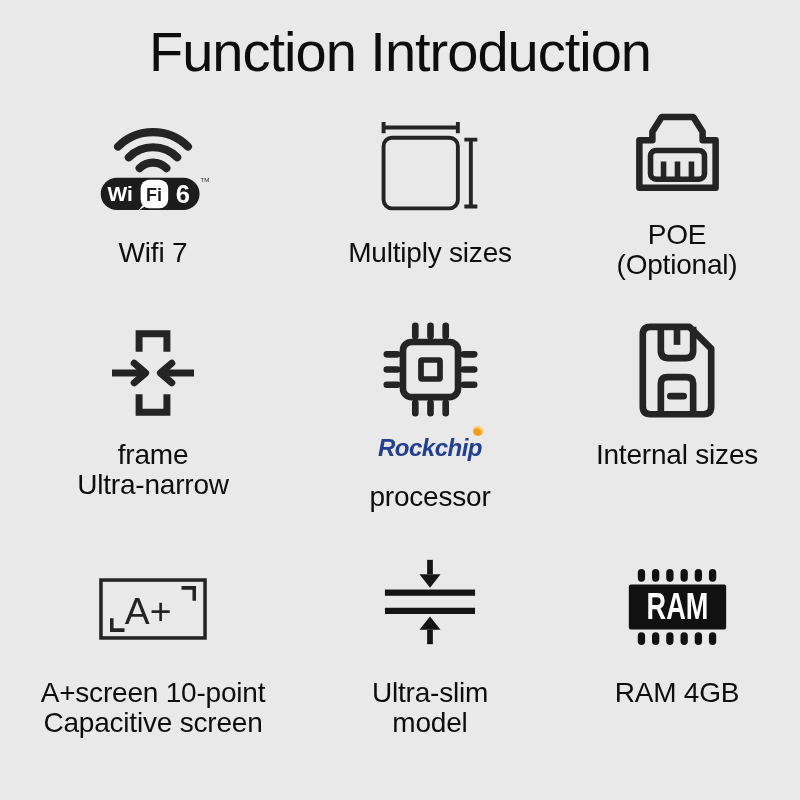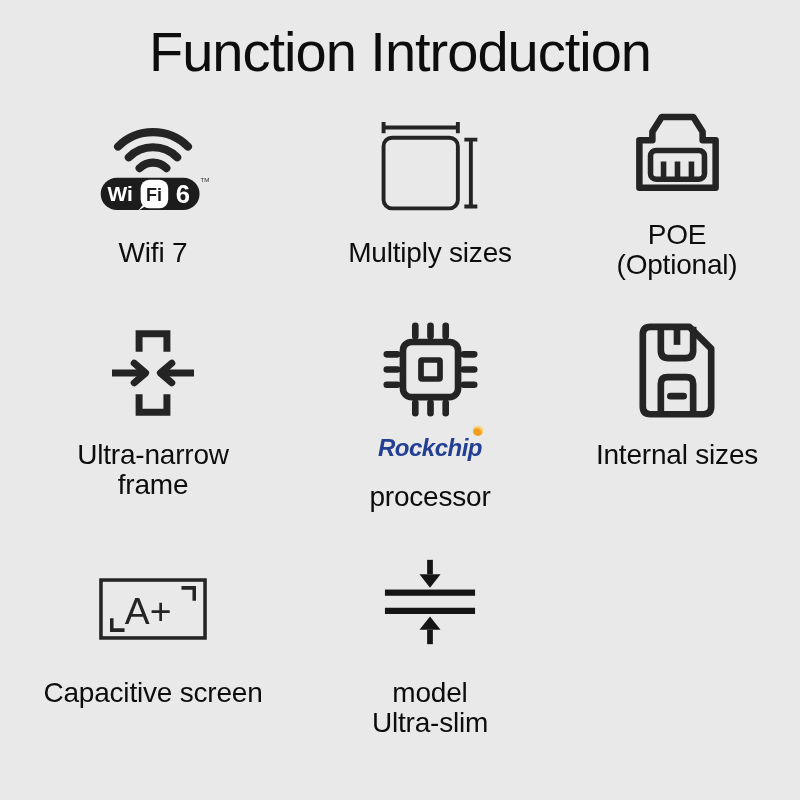--- a/index.html
+++ b/index.html
@@ -126,22 +126,22 @@
       <svg width="82" height="90" viewBox="0 0 100 110" fill="none" stroke="#242424" stroke-width="8.5">
         <path d="M33,29 V7 H67 V29"></path>
         <path d="M33,81 V103 H67 V81"></path>
         <path d="M1,55 H35" stroke-linecap="round"></path>
         <path d="M27,43 L41,55 L27,67" stroke-linejoin="round" stroke-linecap="round"></path>
         <path d="M99,55 H65" stroke-linecap="round"></path>
         <path d="M73,43 L59,55 L73,67" stroke-linejoin="round" stroke-linecap="round"></path>
       </svg>
     </div>
     <div class="label">
+      <div>frame</div>
       <div>Ultra-narrow</div>
-      <div>frame</div>
     </div>
   </div>
 
   <div class="cell r2 cell-rockchip">
     <div class="icon-box">
       <svg width="95" height="95" viewBox="0 0 100 100" fill="none" stroke="#242424">
         <rect x="21" y="21" width="58" height="58" rx="9" stroke-width="7"></rect>
         <rect x="40" y="40" width="20" height="20" rx="1" stroke-width="6"></rect>
         <g stroke-width="7" stroke-linecap="round">
           <path d="M34,4 V15 M50,4 V15 M66,4 V15"></path>
@@ -178,37 +178,64 @@
   <div class="cell r3">
     <div class="icon-box">
       <svg class="icon-aplus" width="108" height="62" viewBox="0 0 110 63" fill="none" stroke="#242424">
         <rect x="2" y="2" width="106" height="59" stroke-width="3.6"></rect>
         <text x="50" y="47" font-size="38" fill="#242424" stroke="none" text-anchor="middle" font-family="Liberation Sans, sans-serif">A+</text>
         <path d="M84,10 H97 V23" stroke-width="3.6"></path>
         <path d="M13,41 V53 H26" stroke-width="3.6"></path>
       </svg>
     </div>
     <div class="label">
+      <div>A+screen 10-point</div>
       <div>Capacitive screen</div>
     </div>
   </div>
 
   <div class="cell r3">
     <div class="icon-box">
       <svg width="96" height="92" viewBox="0 0 100 96" fill="#151515">
         <rect x="3" y="35" width="94" height="6.5"></rect>
         <rect x="3" y="54" width="94" height="6.5"></rect>
         <path d="M50,4 V19" stroke="#151515" stroke-width="6"></path>
         <polygon points="39,19 61,19 50,33"></polygon>
         <path d="M50,92 V77" stroke="#151515" stroke-width="6"></path>
         <polygon points="39,77 61,77 50,63"></polygon>
       </svg>
     </div>
     <div class="label">
+      <div>Ultra-slim</div>
       <div>model</div>
-      <div>Ultra-slim</div>
     </div>
   </div>
 
   <div class="cell r3">
+    <div class="icon-box">
+      <svg width="109" height="82" viewBox="0 0 112 84">
+        <g fill="#111111">
+          <rect x="15.2" y="3" width="7.5" height="13" rx="3.7"></rect>
+            <rect x="29.8" y="3" width="7.5" height="13" rx="3.7"></rect>
+            <rect x="44.4" y="3" width="7.5" height="13" rx="3.7"></rect>
+            <rect x="59.1" y="3" width="7.5" height="13" rx="3.7"></rect>
+            <rect x="73.7" y="3" width="7.5" height="13" rx="3.7"></rect>
+            <rect x="88.3" y="3" width="7.5" height="13" rx="3.7"></rect>
+          <rect x="6" y="19" width="100" height="46" rx="2"></rect>
+          <rect x="15.2" y="68" width="7.5" height="13" rx="3.7"></rect>
+            <rect x="29.8" y="68" width="7.5" height="13" rx="3.7"></rect>
+            <rect x="44.4" y="68" width="7.5" height="13" rx="3.7"></rect>
+            <rect x="59.1" y="68" width="7.5" height="13" rx="3.7"></rect>
+            <rect x="73.7" y="68" width="7.5" height="13" rx="3.7"></rect>
+            <rect x="88.3" y="68" width="7.5" height="13" rx="3.7"></rect>
+        </g>
+        <g transform="scale(0.82 1.12)">
+          <text x="68.3" y="48.2" font-size="34" font-weight="bold" fill="#ffffff" text-anchor="middle" font-family="Liberation Sans, sans-serif">RAM</text>
+        </g>
+      </svg>
+    </div>
+    <div class="label">
+      <div>RAM 4GB</div>
+      <div></div>
+    </div>
   </div>
 
 </div>
 
 </body></html>

